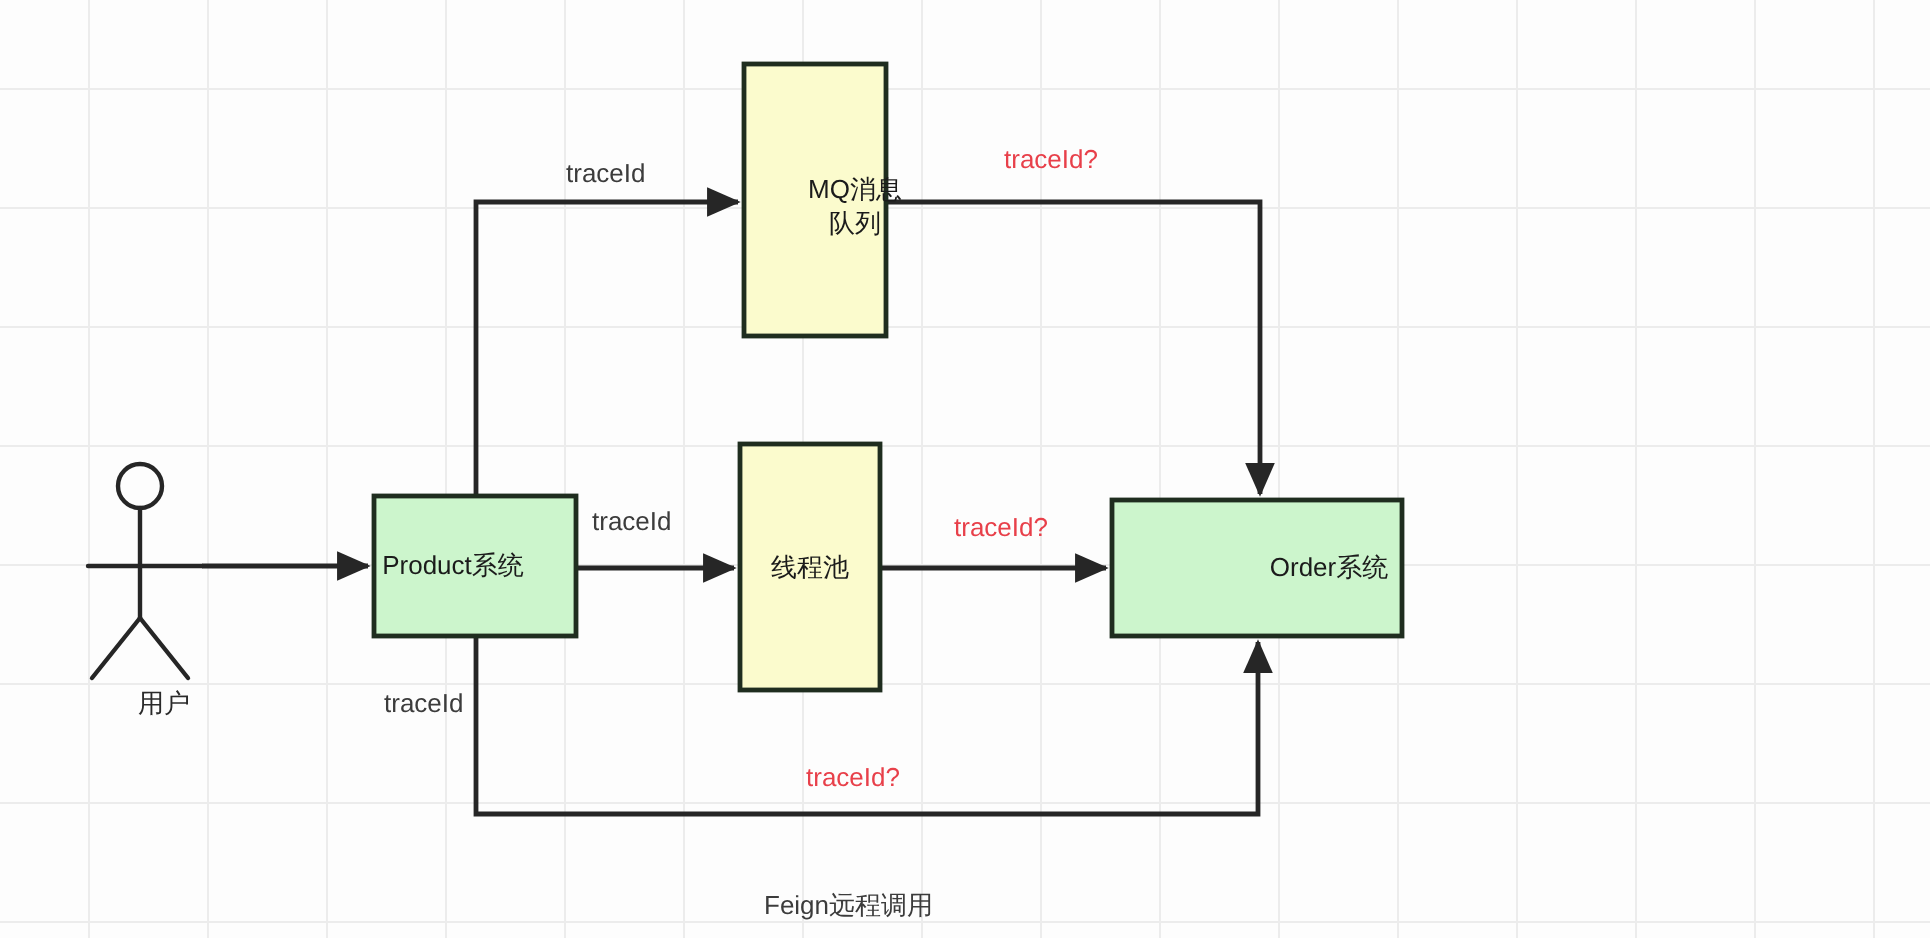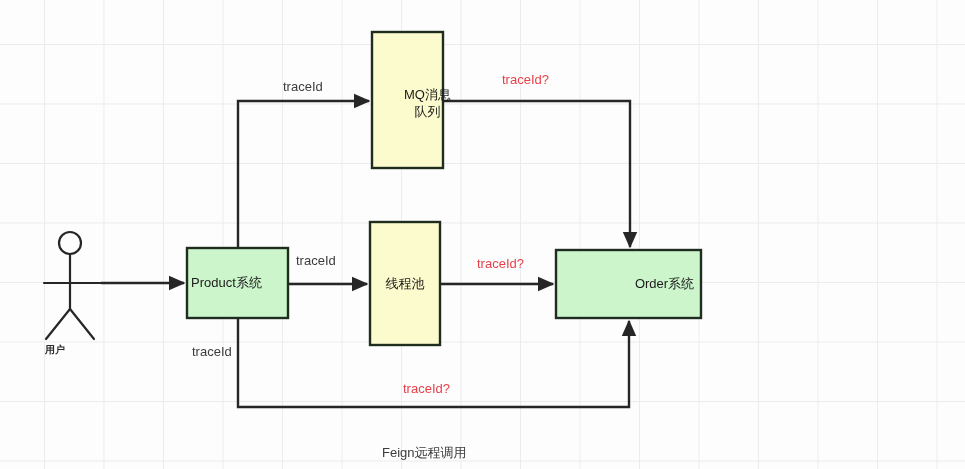--- a/index.html
+++ b/index.html
@@ -50,25 +50,24 @@
     font-weight: normal;
   }
   .caption {
     position: absolute;
     font-size: 13px;
     color: #3c3c3c;
     white-space: nowrap;
   }
   .actor-label {
     position: absolute;
-    font-size: 10px;
+    font-size: 13px;
     color: #2a2a2a;
-    text-align: left;
+    text-align: right;
     white-space: nowrap;
-    font-weight: bold;
   }
 </style>
 </head>
 <body>
 
 <div id="canvas">
 
   <svg id="diagram" viewBox="0 0 965 469">
     <defs>
       <marker id="arrow" viewBox="0 0 10 10" refX="9.2" refY="5" markerWidth="7" markerHeight="7" orient="auto-start-reverse">

